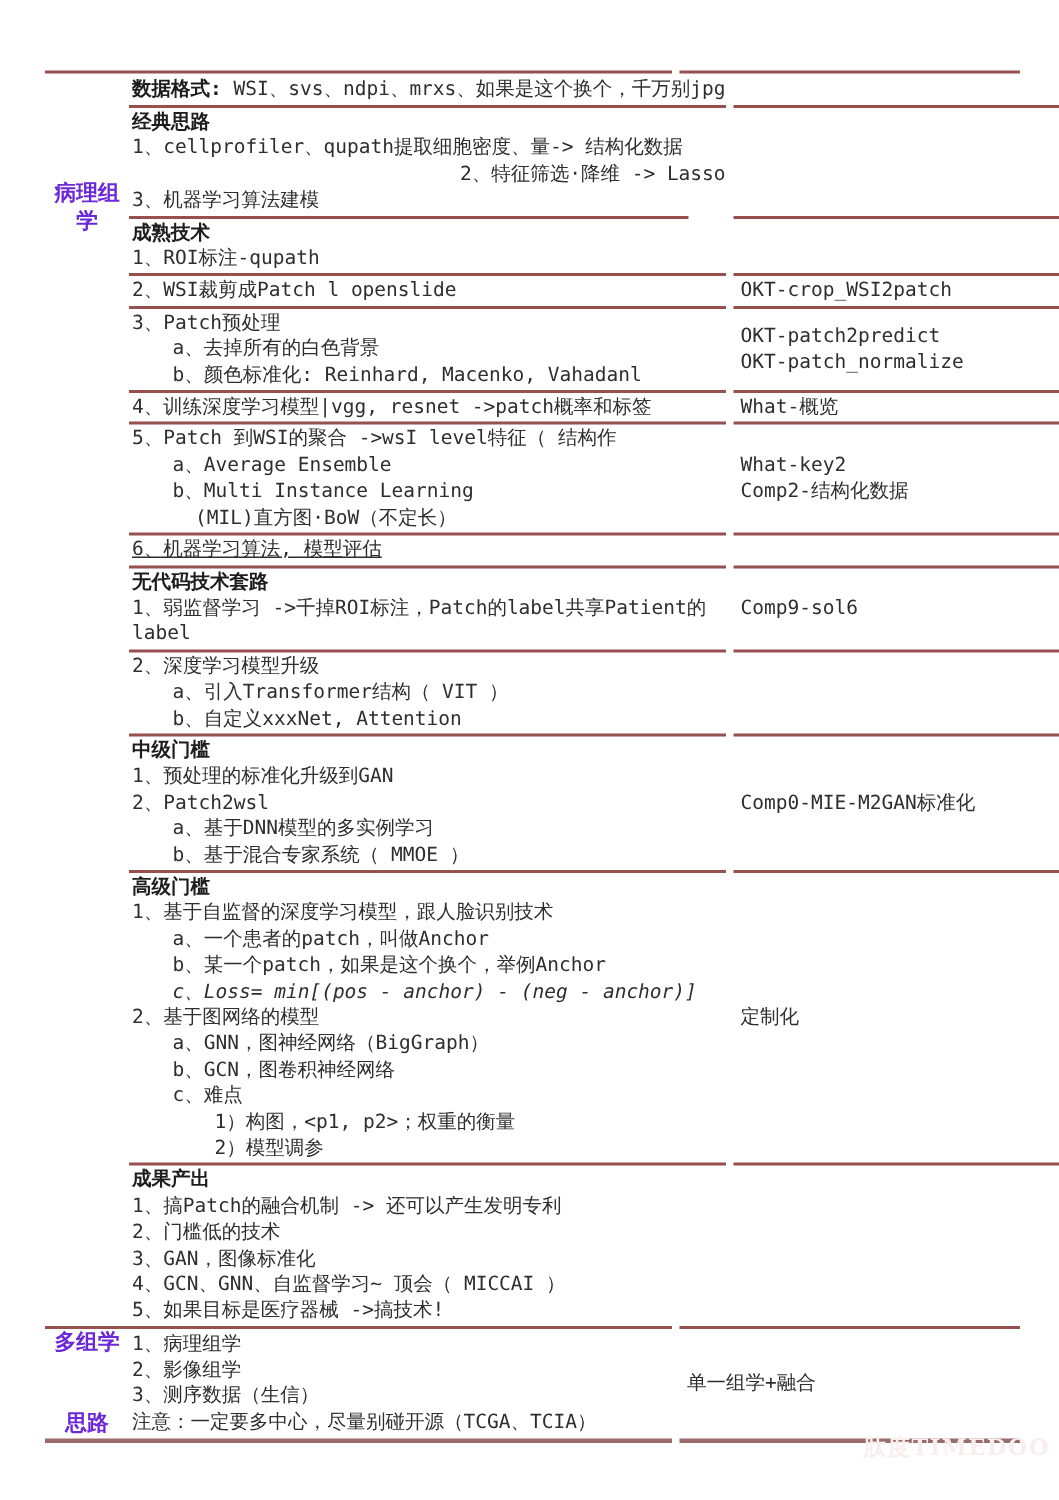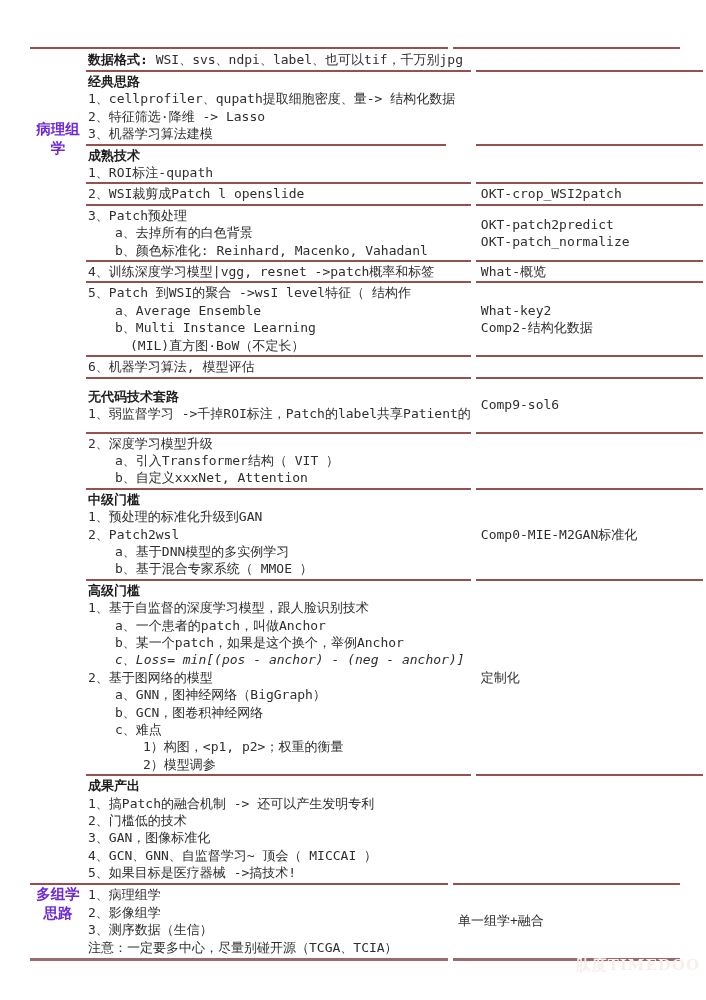--- a/index.html
+++ b/index.html
@@ -34,21 +34,21 @@
     flex:0 0 56px;
     display:flex;
     flex-direction:column;
     align-items:center;
     font-weight:bold;
     font-size:14.5px;
     line-height:19px;
     color:#6d28d9;
   }
   .g0 .label-col{padding-top:71px;}
-  .g1 .label-col{justify-content:flex-start;}
+  .g1 .label-col{justify-content:space-between;}
   .body-col{flex:1;display:flex;flex-direction:column;}
   .section{display:flex;align-items:stretch;}
   .section .content{
     flex:1;
     display:flex;
     flex-direction:column;
     justify-content:center;
     padding:1px 0 1px 2px;
     line-height:17.4px;
   }
@@ -85,29 +85,29 @@
       <div class="seg-b"></div>
     </div>
     <div class="group g0">
       <div class="label-col">
         <div class="label-line">病理组</div>
         <div class="label-line">学</div>
       </div>
       <div class="body-col">
         <div class="section" style="min-height: 21px;">
           <div class="content">
-            <div class="line" style="padding-left: 0px;"><span class="head">数据格式:</span><span> WSI、svs、ndpi、label、也可以tif，千万别jpg</span></div>
+            <div class="line" style="padding-left: 0px;"><span class="head">数据格式:</span><span> WSI、svs、ndpi、mrxs、如果是这个换个，千万别jpg</span></div>
           </div>
           <div class="rightcol"></div>
         </div>
         <div class="section bt" style="min-height: 73px;">
           <div class="content">
             <div class="line head" style="padding-left: 0px;">经典思路</div>
             <div class="line" style="padding-left: 0px;">1、cellprofiler、qupath提取细胞密度、量-&gt; 结构化数据</div>
-            <div class="line" style="padding-left: 0px;">2、特征筛选·降维 -&gt; Lasso</div>
+            <div class="line" style="padding-left: 0px; text-align: right;">2、特征筛选·降维 -&gt; Lasso</div>
             <div class="line" style="padding-left: 0px;">3、机器学习算法建模</div>
           </div>
           <div class="rightcol"></div>
         </div>
         <div class="section bt" style="min-height: 33px; gap: 25px;">
           <div class="content">
             <div class="line head" style="padding-left: 0px;">成熟技术</div>
             <div class="line" style="padding-left: 0px;">1、ROI标注-qupath</div>
           </div>
           <div class="rightcol"></div>
@@ -146,28 +146,29 @@
             <div class="line" style="padding-left: 27px;">b、Multi Instance Learning</div>
             <div class="line" style="padding-left: 42px;">(MIL)直方图·BoW（不定长）</div>
           </div>
           <div class="rightcol">
             <div class="line">What-key2</div>
             <div class="line">Comp2-结构化数据</div>
           </div>
         </div>
         <div class="section bt" style="min-height: 19px;">
           <div class="content">
-            <div class="line" style="padding-left: 0px;">6、机器学习算法, 模型评估</div>
+            <div class="line" style="padding-left: 0px; text-decoration: underline;">6、机器学习算法, 模型评估</div>
           </div>
           <div class="rightcol"></div>
         </div>
         <div class="section bt" style="min-height: 55px;">
           <div class="content">
             <div class="line head" style="padding-left: 0px;">无代码技术套路</div>
             <div class="line" style="padding-left: 0px;">1、弱监督学习 -&gt;千掉ROI标注，Patch的label共享Patient的</div>
+            <div class="line" style="padding-left: 0px;">label</div>
           </div>
           <div class="rightcol">
             <div class="line">Comp9-sol6</div>
           </div>
         </div>
         <div class="section bt" style="min-height: 54px;">
           <div class="content">
             <div class="line" style="padding-left: 0px;">2、深度学习模型升级</div>
             <div class="line" style="padding-left: 27px;">a、引入Transformer结构（ VIT ）</div>
             <div class="line" style="padding-left: 27px;">b、自定义xxxNet, Attention</div>

